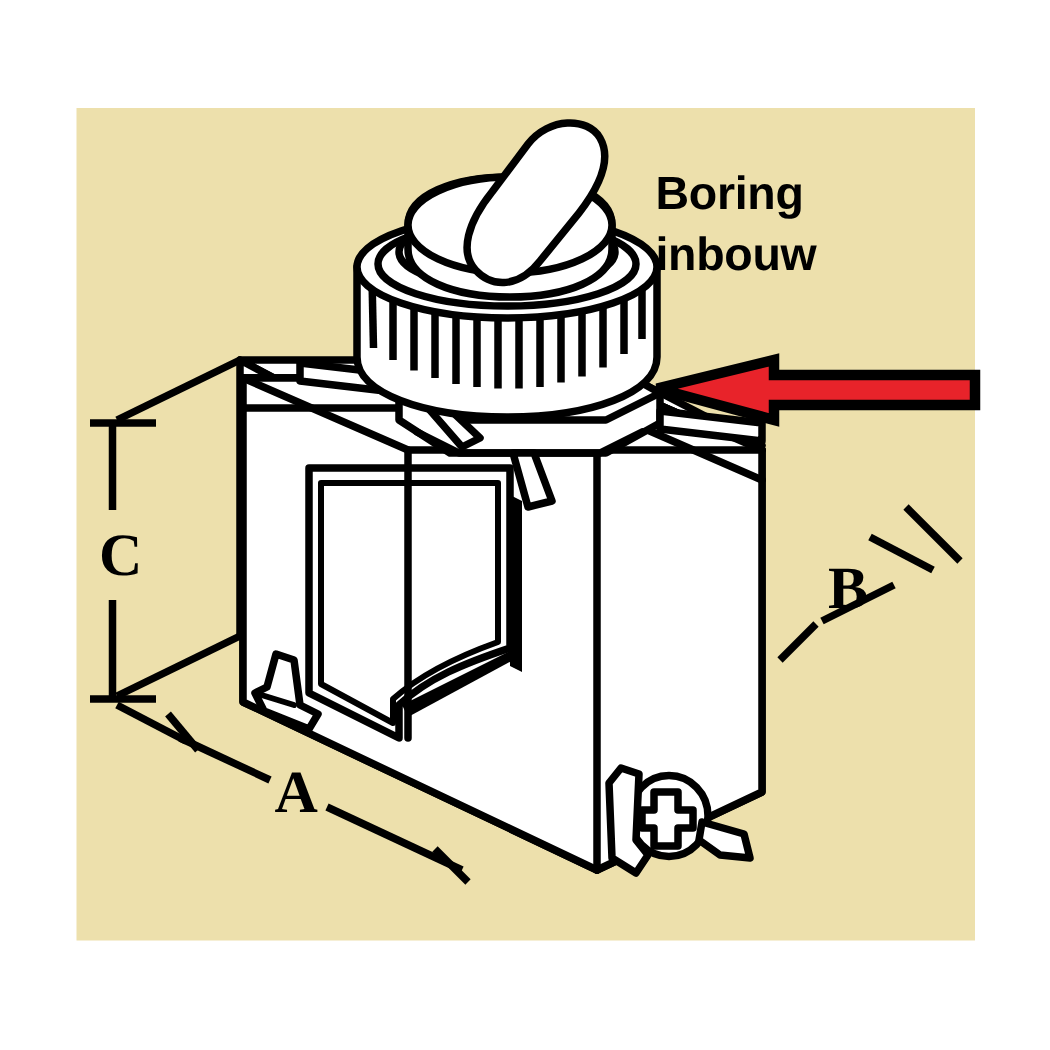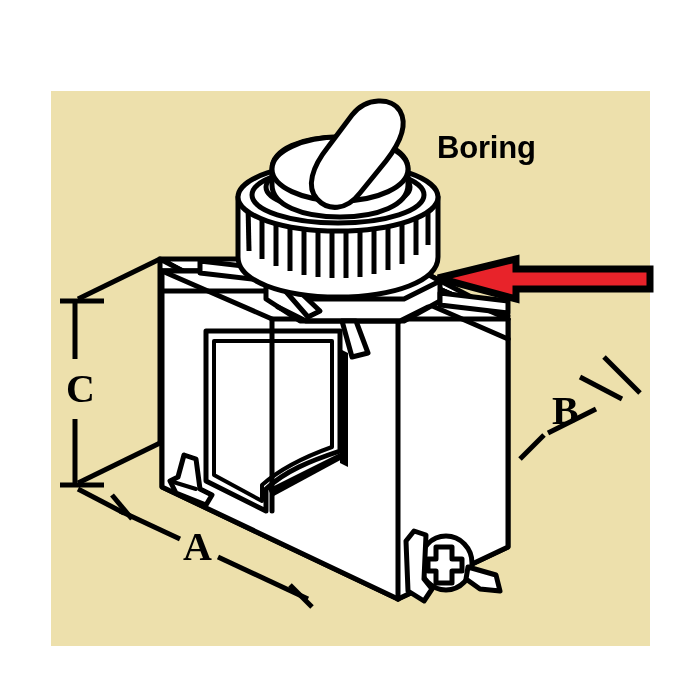--- a/index.html
+++ b/index.html
@@ -12,21 +12,20 @@
     width: 700px;
     height: 700px;
     overflow: hidden;
     font-family: "Liberation Sans", sans-serif;
   }
   #canvas {
     position: relative;
     width: 700px;
     height: 580px;
     background: #ffffff;
-    margin-top: 19px;
   }
   #plate {
     position: absolute;
     left: 51px;
     top: 72px;
     width: 599px;
     height: 555px;
     background: #ede0ac;
   }
   #artboard {
@@ -240,19 +239,20 @@
                L 650,250
                L 650,270
                L 516,270
                L 516,280 Z" fill="#e8232a" stroke="#000000" stroke-width="7" stroke-linejoin="miter"></path>
     </g>
 
   </svg>
 
   <div class="callout">
     <div>Boring</div>
+    <div>inbouw</div>
   </div>
 
   <div class="dimletter" id="dim-c">C</div>
   <div class="dimletter" id="dim-a">A</div>
   <div class="dimletter" id="dim-b">B</div>
 
 </div>
 
 </body></html>

